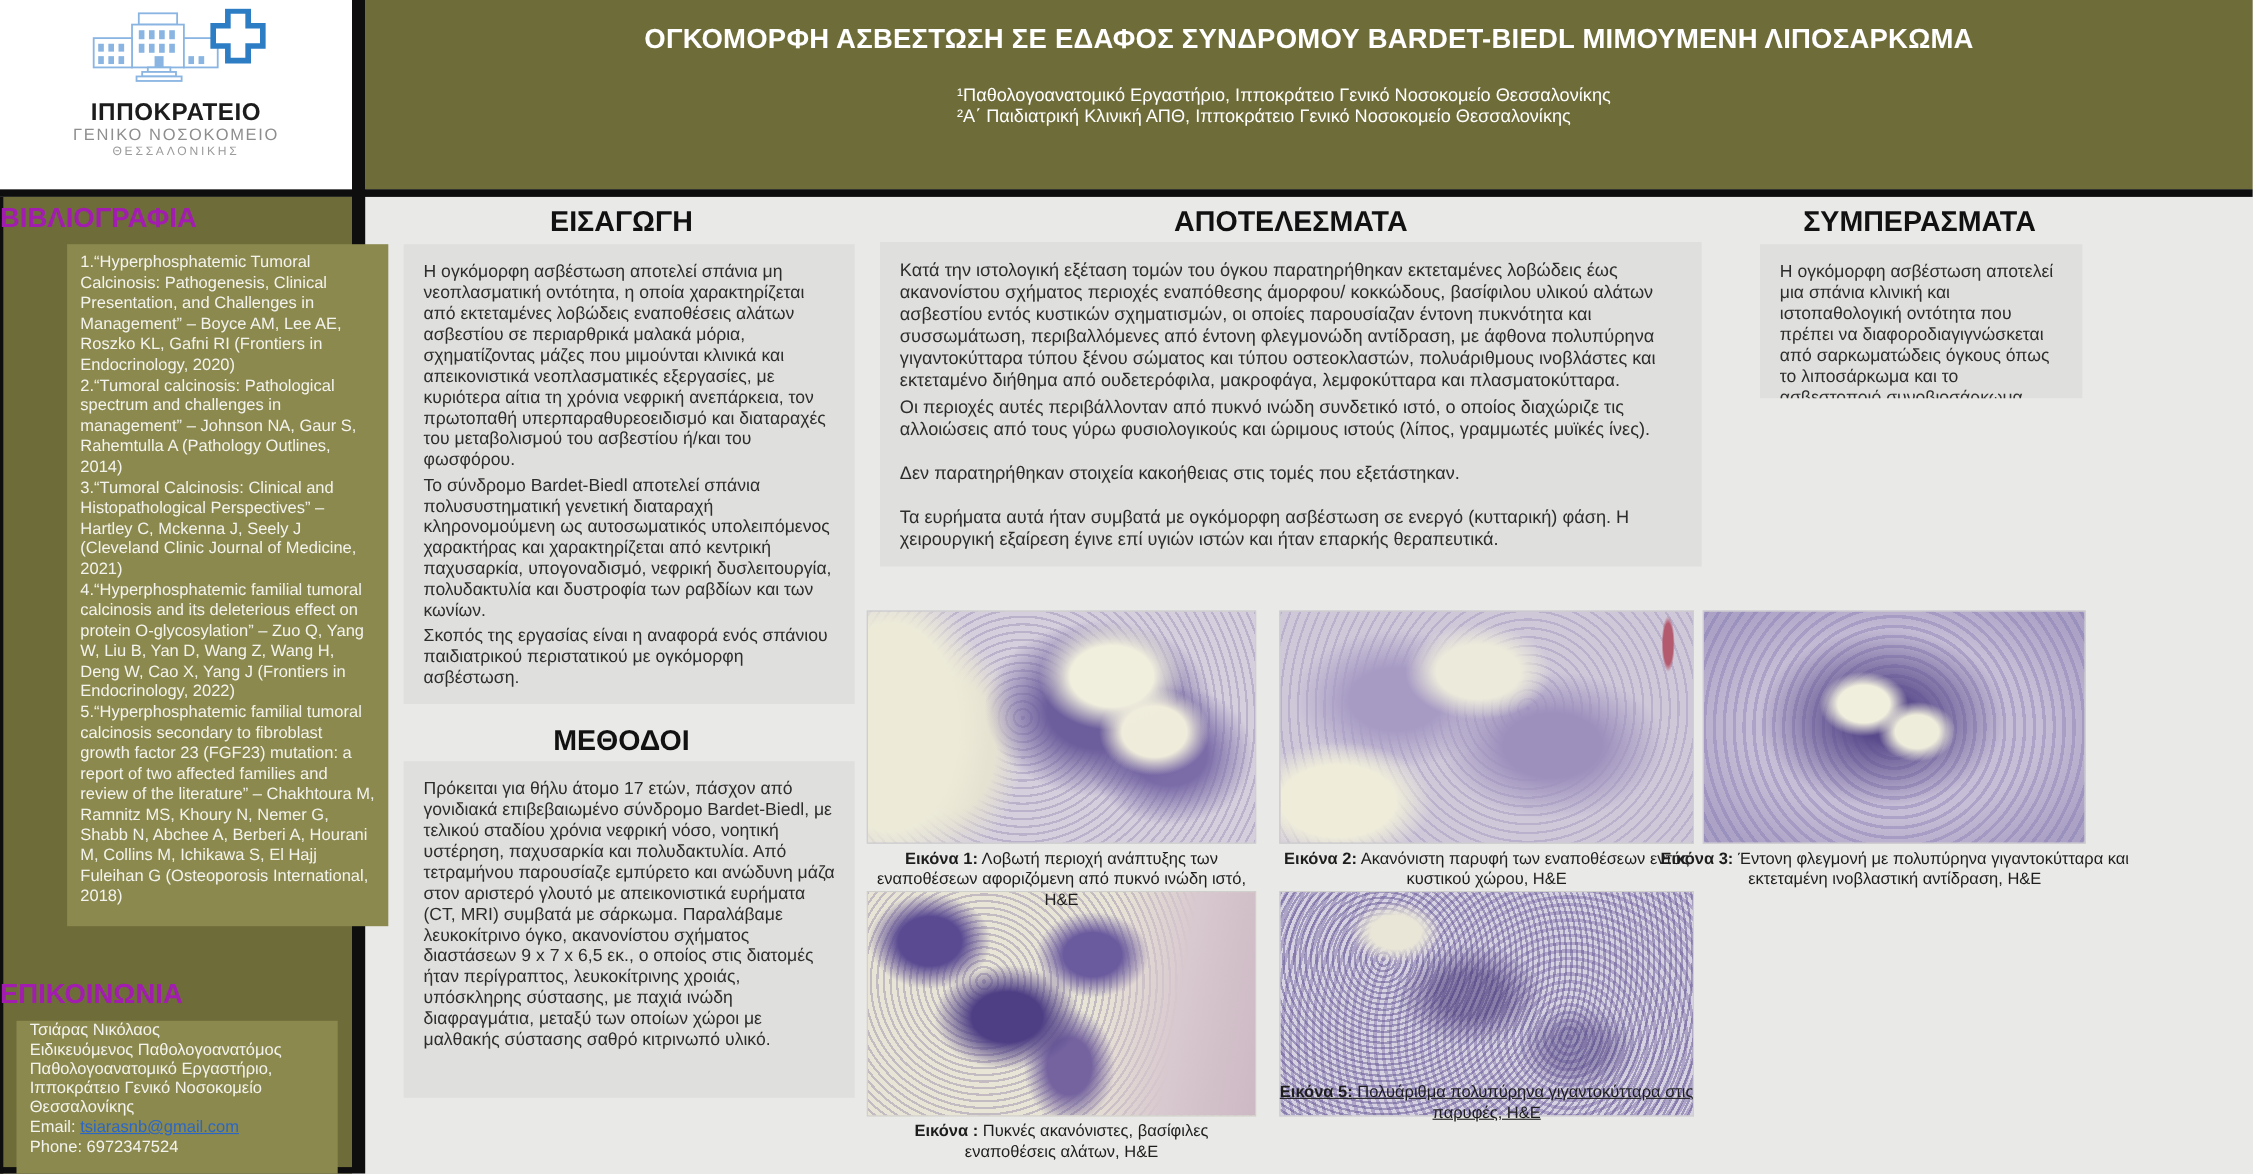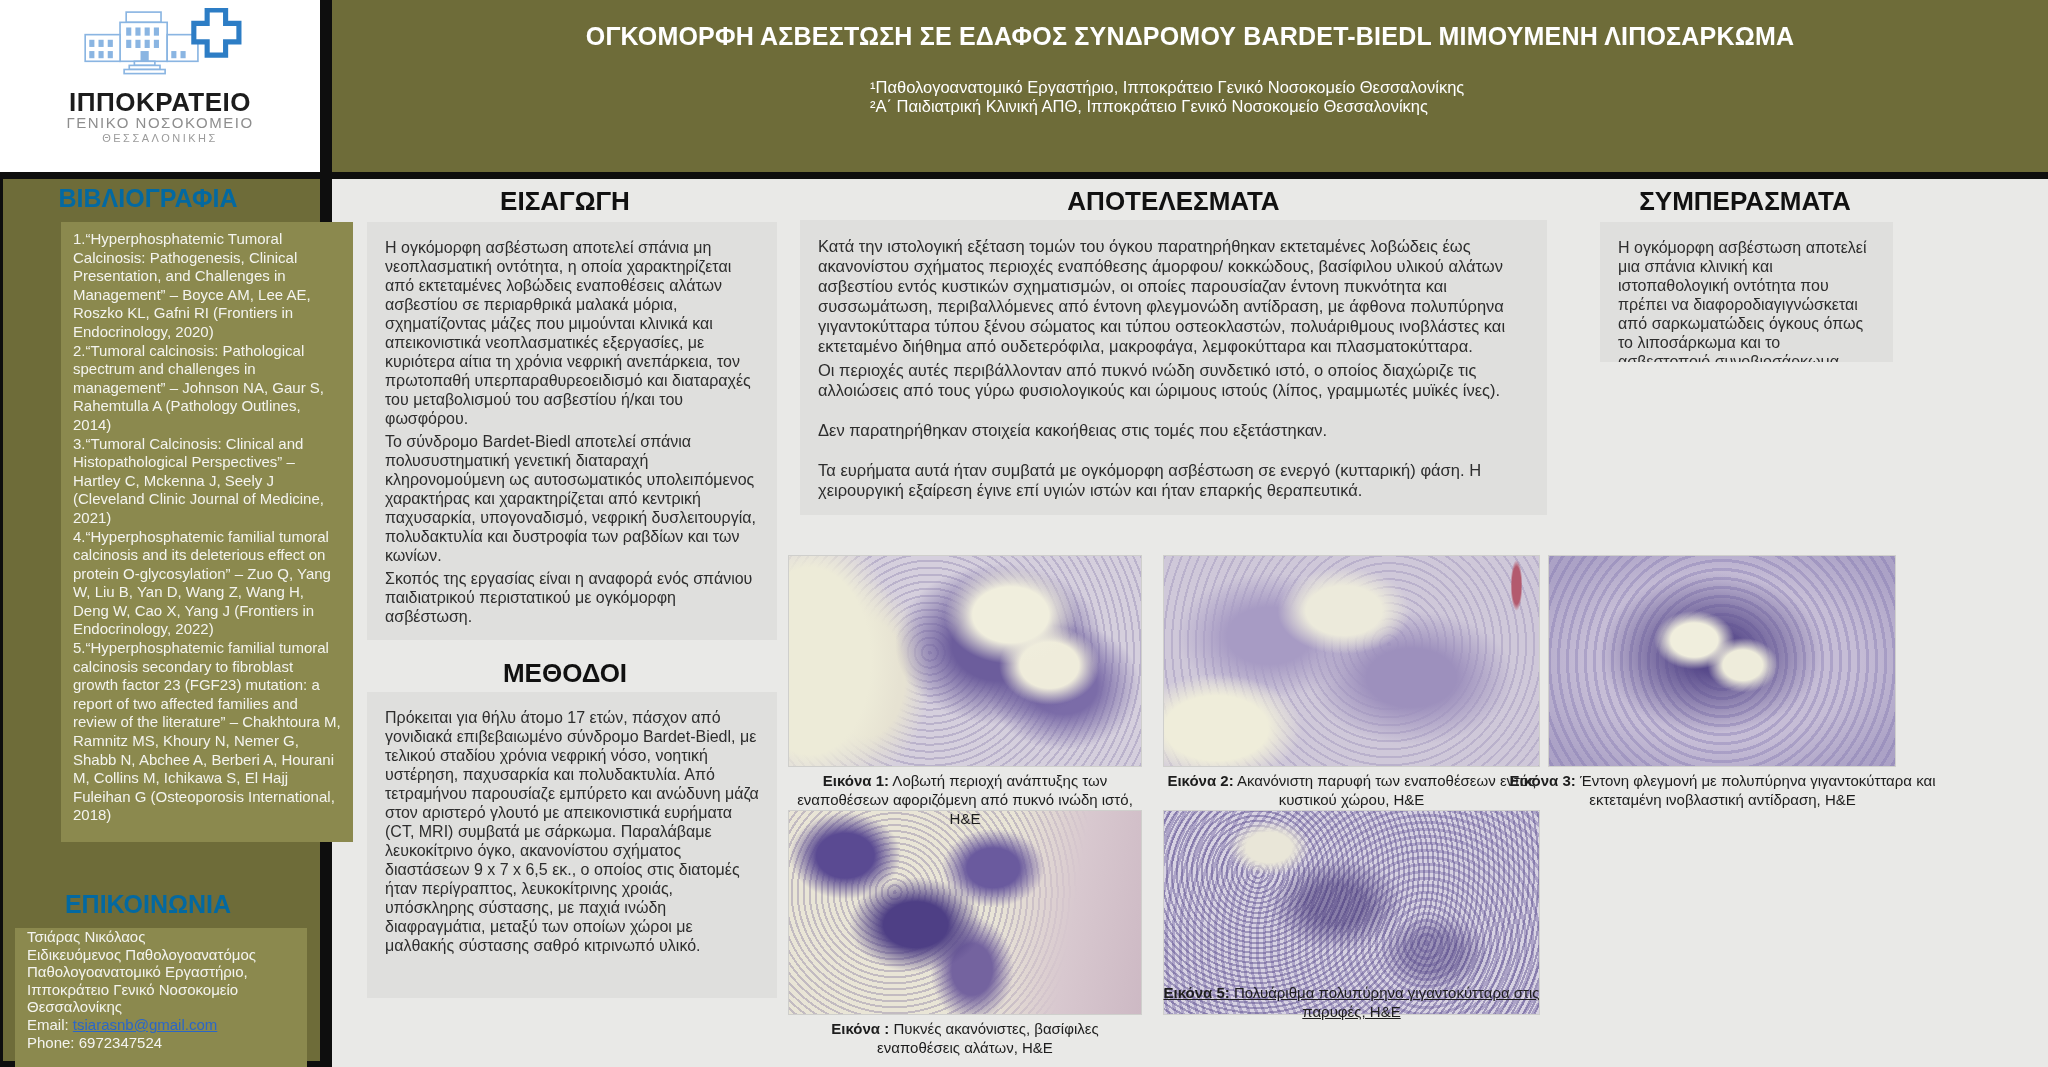--- a/index.html
+++ b/index.html
@@ -11,30 +11,30 @@
   
   .header { position:absolute; left:332px; top:0; width:1716px; height:172px; background:#6e6c39; }
   .rule-h { position:absolute; left:0; top:172px; width:2048px; height:7px; background:#0e0e0e; }
   .divider-v { position:absolute; left:320px; top:0; width:12px; height:1067px; background:#0e0e0e; }
   .sidebar { position:absolute; left:0; top:179px; width:320px; height:888px; background:#6e6c39;
              border-left:3px solid #0e0e0e; border-bottom:6px solid #0e0e0e; }
   
   .logo-box { position:absolute; left:0; top:0; width:320px; height:172px; background:#ffffff;
               display:flex; flex-direction:column; align-items:center; justify-content:flex-start; padding-top:8px; }
   .logo-art { width:180px; height:82px; }
-  .logo-line1 { font-weight:bold; font-size:26px; color:#1c1c1c; letter-spacing:.5px; line-height:24px; }
+  .logo-line1 { font-weight:bold; font-size:22px; color:#1c1c1c; letter-spacing:.5px; line-height:24px; }
   .logo-line2 { font-size:15px; color:#8e8e8e; letter-spacing:1.5px; line-height:17px; }
   .logo-line3 { font-size:11px; color:#9b9b9b; letter-spacing:2.5px; line-height:14px; }
   
   .poster-title { position:absolute; left:332px; top:22px; width:1716px; text-align:center;
                   color:#ffffff; font-weight:bold; font-size:25px; letter-spacing:.2px; }
   .byline { position:absolute; left:870px; top:78px; color:#ffffff; font-size:16.5px; line-height:19px; }
   .byline .u { text-decoration:underline; }
   
-  .side-h { position:absolute; width:296px; text-align:center; color:#0369a1; font-weight:bold; font-size:25px; }
+  .side-h { position:absolute; width:296px; text-align:left; color:#a21caf; font-weight:bold; font-size:25px; }
   .bib-h { left:0; top:184px; }
   .contact-h { left:0; top:890px; }
   .olive-box { position:absolute; left:15px; width:292px; background:#8b894e; color:#f4f4ef;
                font-size:15px; line-height:18.6px; padding:8px 12px; overflow:hidden; }
   .refs-box { top:222px; height:620px;margin-left:46px; }
   .contact-box { top:928px; height:160px; line-height:17.6px; padding-top:0; }
   .contact-box a { color:#2a66c8; text-decoration:underline; }
   
   .sec-h { position:absolute; font-weight:bold; font-size:26px; color:#111; text-align:center; }
   .intro-h   { left:355px;  top:186px; width:420px; }

